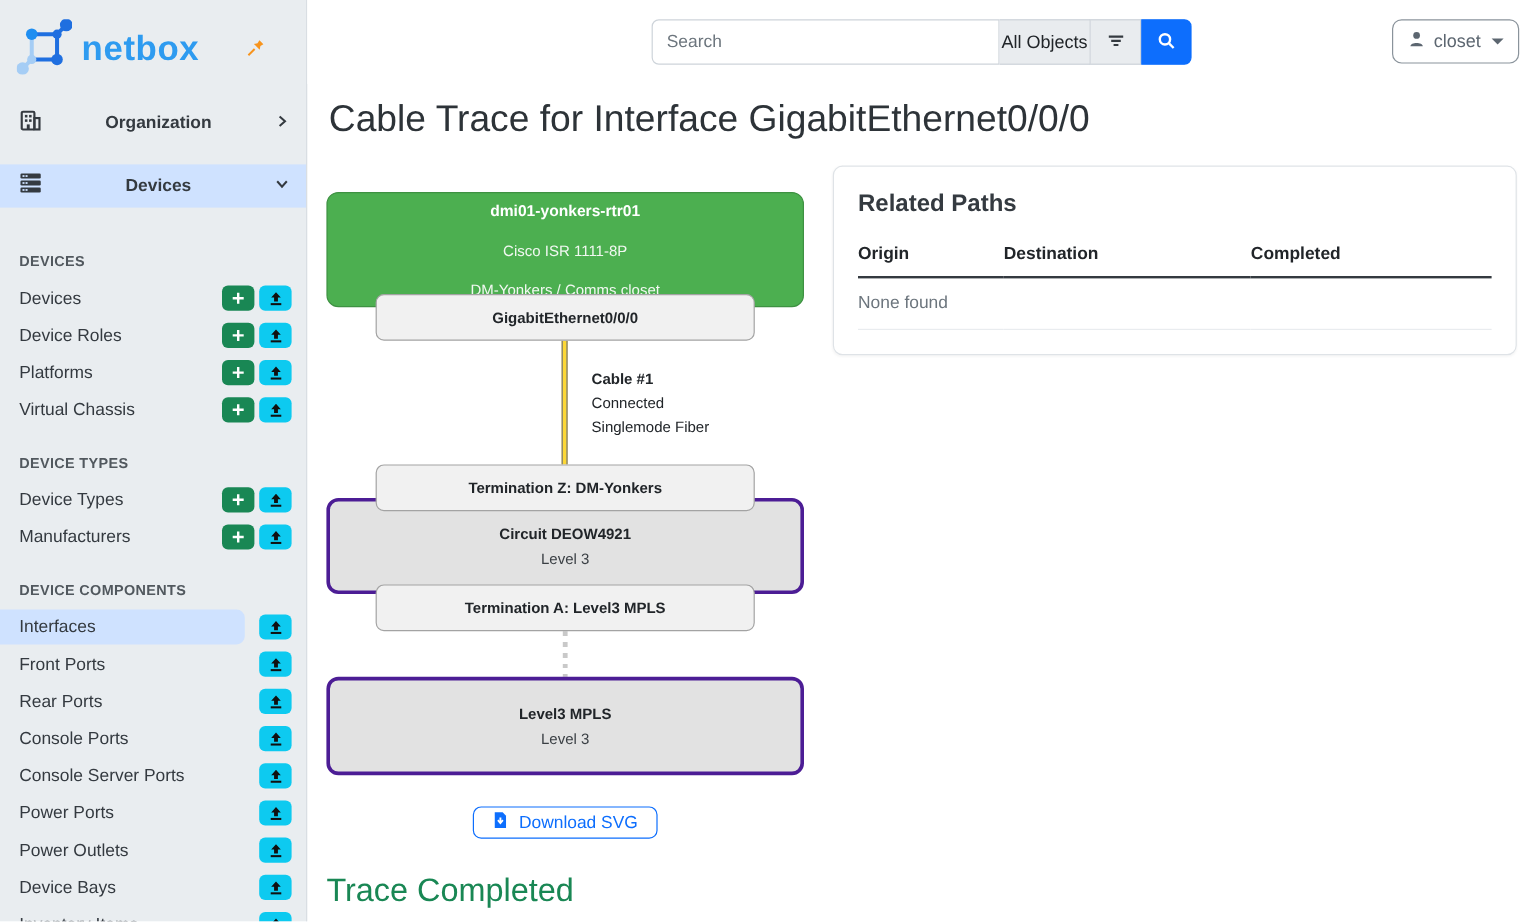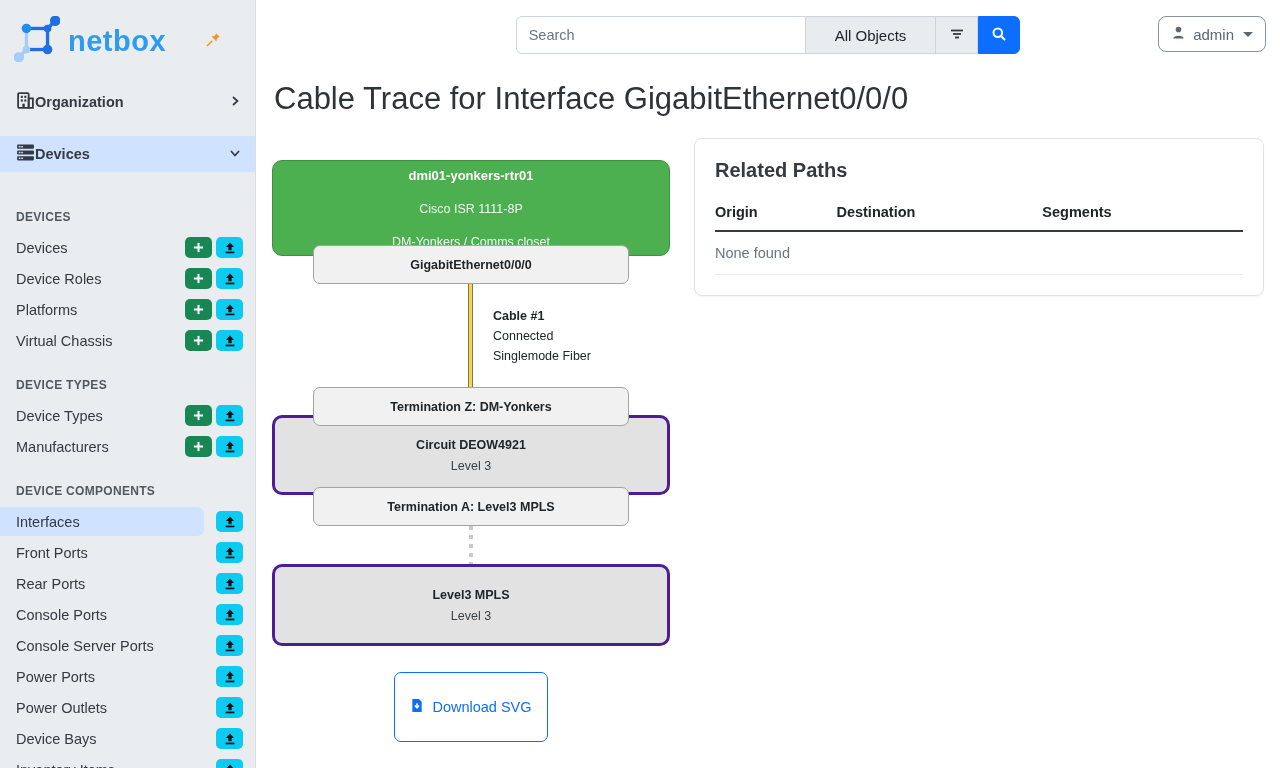--- a/index.html
+++ b/index.html
@@ -14,37 +14,37 @@
 
   
   .sidebar{width:256px;flex:0 0 256px;height:768px;background:var(--sidebar-bg,#e9edf0);
     border-right:1px solid #d9dee3;overflow:hidden;}
   .logo-row{display:flex;align-items:center;padding:16px 16px 10px 14px;text-align:right;}
   .brand-word{font-size:29px;font-weight:700;color:var(--brand-blue,#2e9bf0);margin-left:8px;letter-spacing:.5px;}
   .pin-btn{margin-left:auto;margin-right:18px;background:none;border:none;cursor:pointer;display:flex;}
   .nav-main{margin-top:8px;}
   .nav-row{display:flex;align-items:center;height:36px;padding:0 14px 0 16px;margin-bottom:16px;cursor:pointer;}
   .nav-row.active{background:var(--active-bg,#cfe2ff);}
-  .nav-row .nav-label{font-size:14.5px;font-weight:700;color:#343a40;flex:1;}
+  .nav-row .nav-label{font-size:14.5px;font-weight:700;color:#343a40;flex:1;text-align:center;}
   .sec-heading{padding:22px 16px 8px 16px;font-size:12px;font-weight:700;color:#51585e;letter-spacing:.3px;}
   .s-item{display:flex;align-items:center;height:31px;padding-right:12px;cursor:pointer;}
   .s-pill{flex:1;display:flex;align-items:center;height:29px;padding-left:16px;border-radius:0 7px 7px 0;margin-right:8px;}
   .s-item.active .s-pill{background:var(--active-bg,#cfe2ff);}
   .s-label{font-size:14.5px;color:#343a40;}
   .act-btn{width:27px;height:21px;border-radius:5px;border:none;display:flex;align-items:center;justify-content:center;margin-left:4px;cursor:pointer;padding:0;}
   .act-btn.add{background:var(--success,#198754);}
   .act-btn.imp{background:var(--info,#0dcaf0);}
 
   
   .main{flex:1;height:768px;overflow:hidden;}
   .topbar{height:70px;display:flex;align-items:center;justify-content:center;position:relative;background:#fff;}
   .search-group{display:flex;height:38px;}
   .search-input{width:290px;border:1px solid #ced4da;border-radius:6px 0 0 6px;padding:0 12px;font-size:14.5px;color:#212529;outline:none;font-family:"Liberation Sans",sans-serif;}
   .search-input::placeholder{color:#6c757d;}
-  .scope-box{display:flex;align-items:center;padding:0 29px;background:#e9ecef;border:1px solid #ced4da;border-left:none;font-size:15px;color:#212529;cursor:pointer;}
+  .scope-box{display:flex;align-items:center;padding:0 2px;background:#e9ecef;border:1px solid #ced4da;border-left:none;font-size:15px;color:#212529;cursor:pointer;}
   .filter-btn{width:42px;background:#e9ecef;border:1px solid #ced4da;border-left:none;display:flex;align-items:center;justify-content:center;cursor:pointer;}
   .search-btn{width:42px;background:var(--primary,#0d6efd);border:1px solid var(--primary,#0d6efd);border-radius:0 6px 6px 0;display:flex;align-items:center;justify-content:center;cursor:pointer;}
   .user-btn{position:absolute;right:14px;top:16px;display:flex;align-items:center;gap:7px;border:1px solid #8a939b;border-radius:8px;background:#fff;padding:8px 12px;font-size:15px;color:#5c6670;cursor:pointer;font-family:"Liberation Sans",sans-serif;}
   .caret{width:0;height:0;border-left:5px solid transparent;border-right:5px solid transparent;border-top:5px solid #5c6670;margin-left:2px;}
 
   .content{padding:0 16px;}
   .page-title{font-size:31px;font-weight:400;color:#2d3338;margin:10px 0 0 2px;line-height:38px;}
   .columns{display:flex;margin-top:20px;align-items:flex-start;}
 
   
@@ -60,21 +60,21 @@
   .node-title{font-size:12.5px;font-weight:700;color:#212529;}
   .node-sub{font-size:12.5px;color:#3a3f44;}
   .t-box{position:absolute;left:41px;width:316px;height:39px;background:#f1f1f1;border:1px solid #a3a3a3;border-radius:7px;display:flex;align-items:center;justify-content:center;font-size:12.5px;font-weight:700;color:#212529;z-index:2;}
   .iface-box{top:89px;}
   .termz-box{top:231px;}
   .terma-box{top:331px;}
   .cable-line{position:absolute;left:196px;top:128px;height:103px;width:5px;background:var(--cable-yellow,#fdd835);border-left:1px solid #757575;border-right:1px solid #757575;z-index:0;}
   .cable-labels{position:absolute;left:221px;top:150px;line-height:20px;font-size:12.5px;color:#212529;z-index:2;}
   .cable-labels .bold{font-weight:700;}
   .dotted-line{position:absolute;left:197px;top:370px;height:38px;width:4px;background:repeating-linear-gradient(to bottom,#c9c9c9 0 4px,transparent 4px 9px);z-index:0;}
-  .dl-btn{margin:26px auto 0;display:flex;align-items:center;justify-content:center;gap:8px;width:fit-content;padding:25px 15px;background:#fff;border:1px solid var(--primary,#0d6efd);border-radius:7px;color:var(--primary,#0d6efd);font-size:14.5px;cursor:pointer;font-family:"Liberation Sans",sans-serif;}
+  .dl-btn{margin:26px auto 0;display:flex;align-items:center;justify-content:center;gap:8px;width:fit-content;padding:3px 15px;background:#fff;border:1px solid var(--primary,#0d6efd);border-radius:7px;color:var(--primary,#0d6efd);font-size:14.5px;cursor:pointer;font-family:"Liberation Sans",sans-serif;}
   .trace-status{margin-top:28px;text-align:left;font-size:27px;color:var(--trace-complete,#198754);}
 
   
   .card{flex:1;margin-left:24px;border:1px solid #dfe3e7;border-radius:8px;padding:20px;box-shadow:0 1px 2px rgba(0,0,0,.04);}
   .card-title{font-size:20px;font-weight:700;color:#343a40;}
   .paths-table{width:100%;border-collapse:collapse;margin-top:16px;}
   .paths-table th{text-align:left;font-size:14.5px;font-weight:700;color:#212529;padding:6px 0 10px;border-bottom:2px solid #343a40;}
   .paths-table th:nth-child(1){width:23%;}
   .paths-table th:nth-child(2){width:39%;}
   .paths-table td{padding:13px 0;font-size:14.5px;color:#6c757d;border-bottom:1px solid #e9ecef;}
@@ -388,21 +388,21 @@
         </span>
       </button>
     </div>
     <button class="user-btn">
       <span>
         <svg width="15" height="15" viewBox="0 0 16 16">
           <circle cx="8" cy="4.8" r="3" fill="#5c6670"></circle>
           <path d="M2.5 14.5 c0-4 11-4 11 0 z" fill="#5c6670"></path>
         </svg>
       </span>
-      <span>admin</span>
+      <span>closet</span>
       <span class="caret"></span>
     </button>
   </div>
 
   <div class="content">
     <h1 class="page-title">Cable Trace for Interface GigabitEthernet0/0/0</h1>
 
     <div class="columns">
 
       <div class="trace-col">
@@ -460,21 +460,21 @@
         <div class="trace-status">Trace Completed</div>
       </div>
 
       <div class="card">
         <div class="card-title">Related Paths</div>
         <table class="paths-table">
           <thead>
             <tr>
               <th>Origin</th>
               <th>Destination</th>
-              <th>Segments</th>
+              <th>Completed</th>
             </tr>
           </thead>
           <tbody>
             <tr>
               <td colspan="3">None found</td>
             </tr>
           </tbody>
         </table>
       </div>
     </div>

